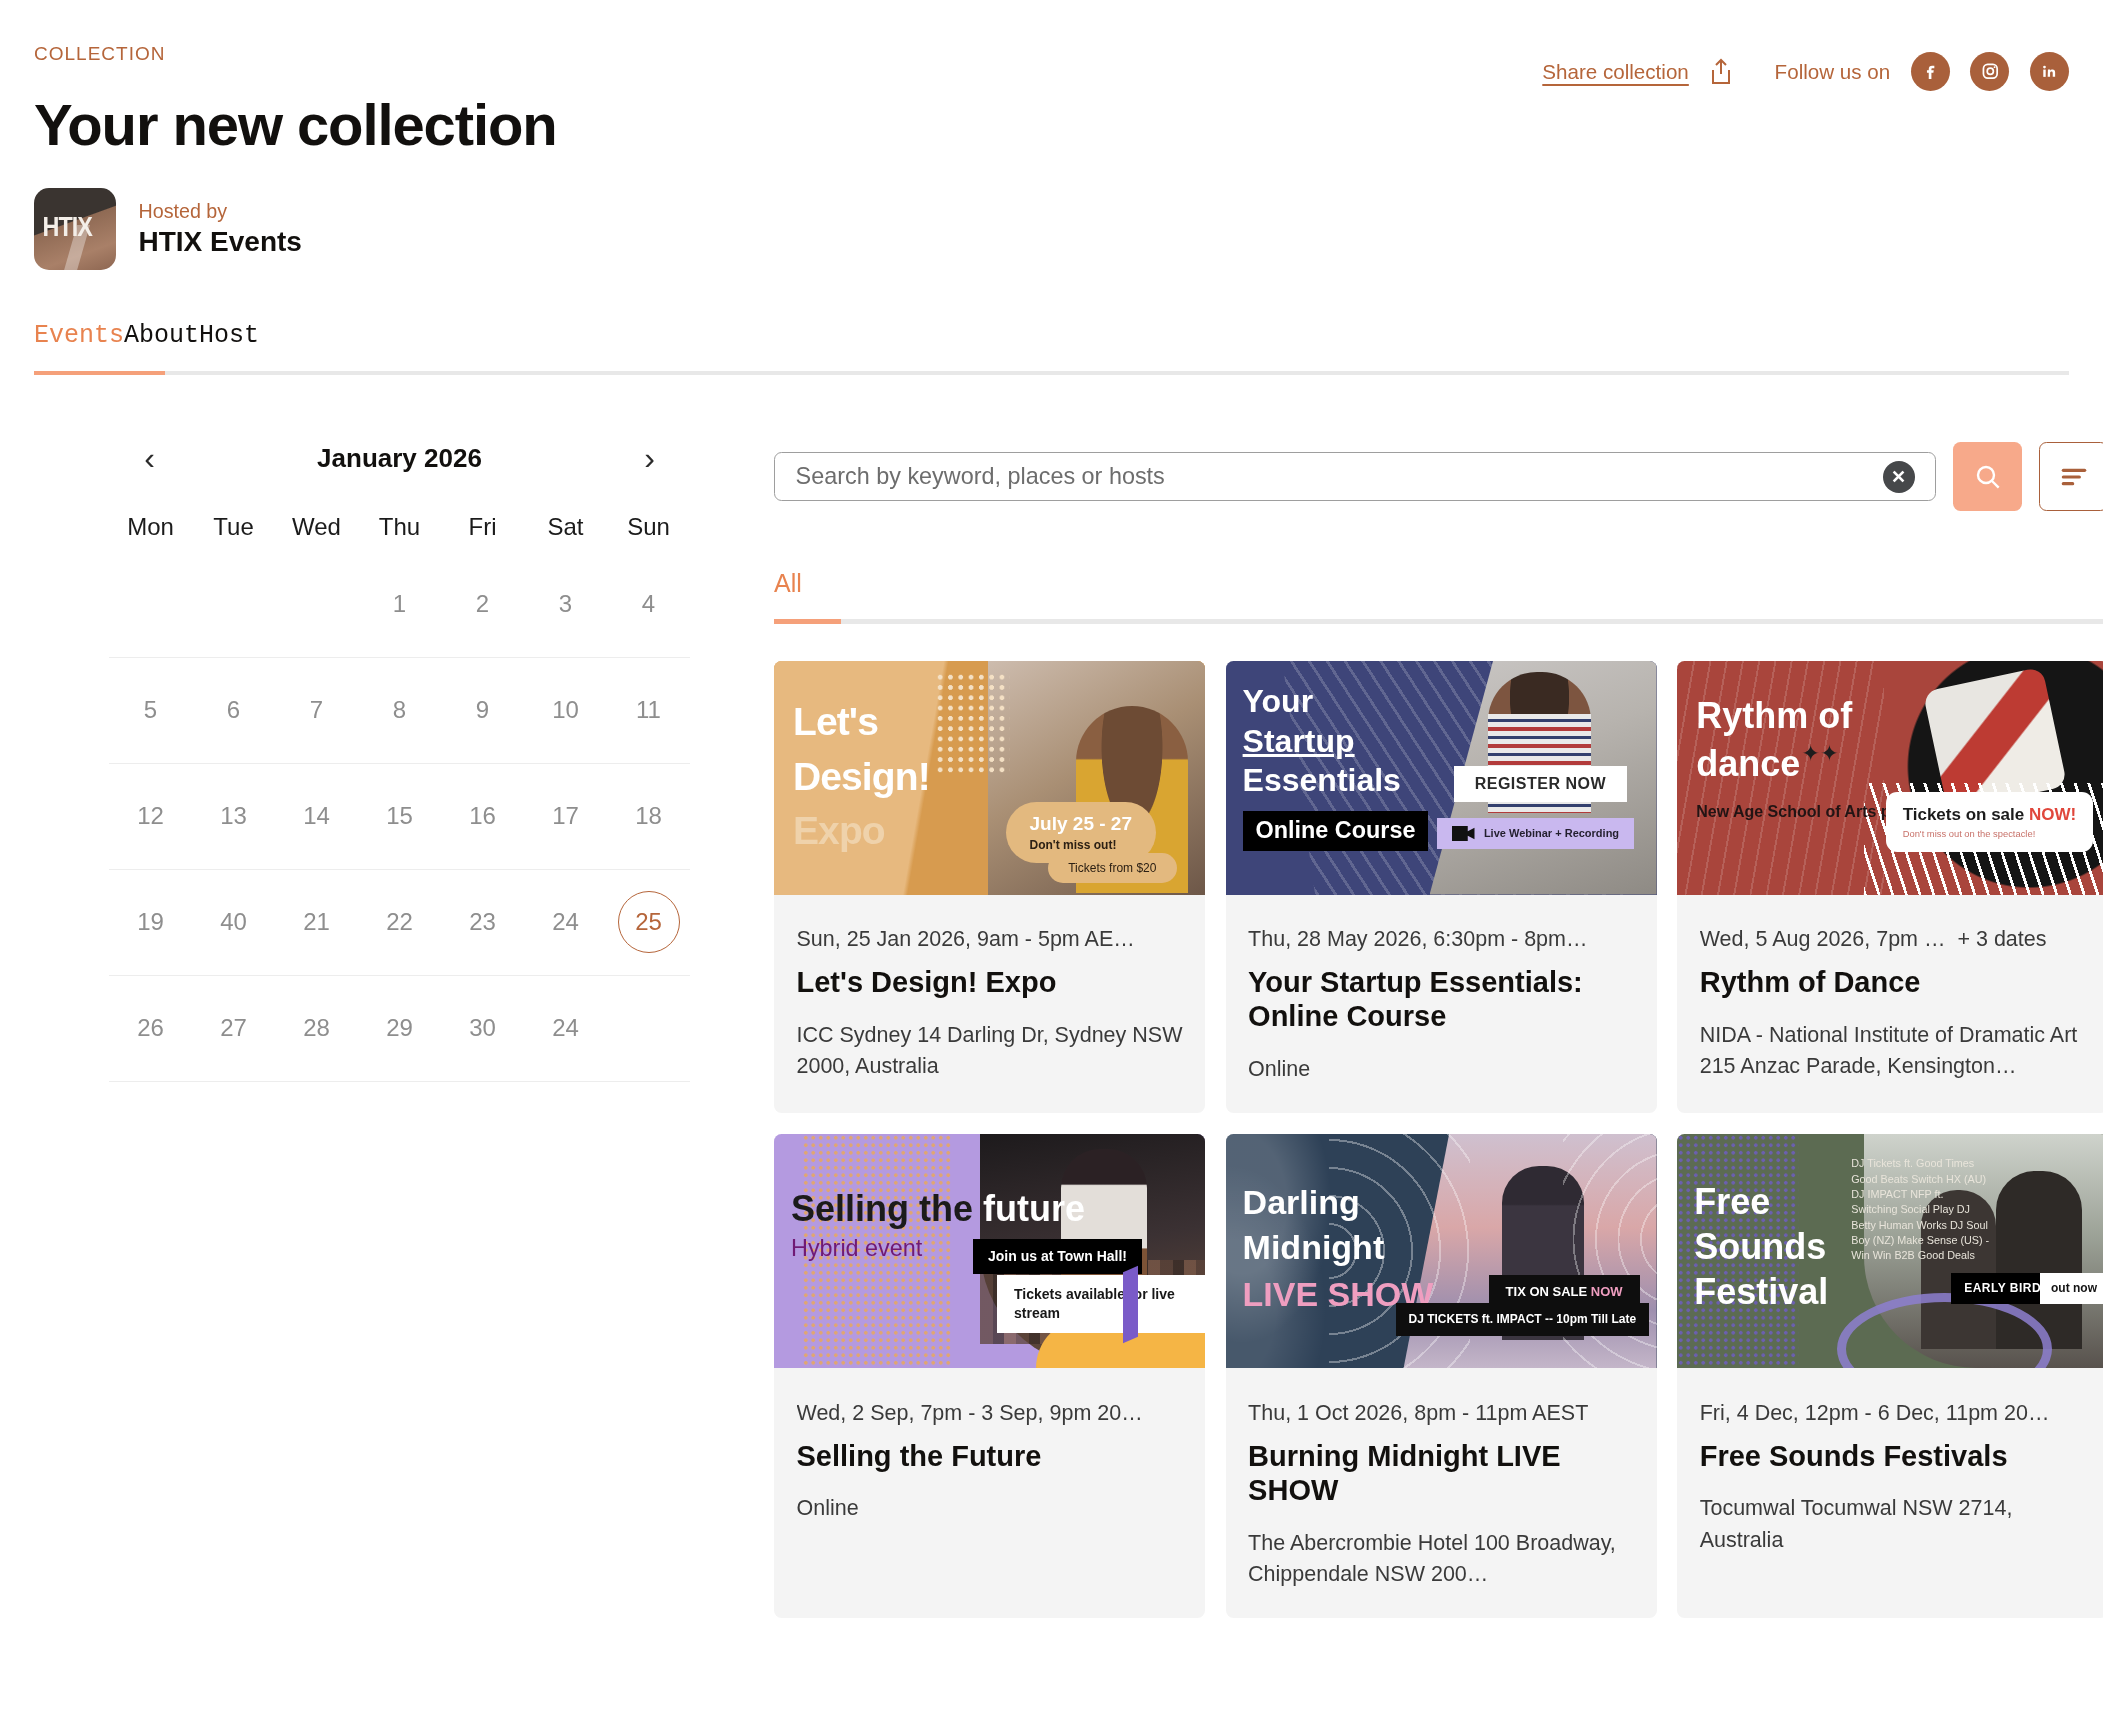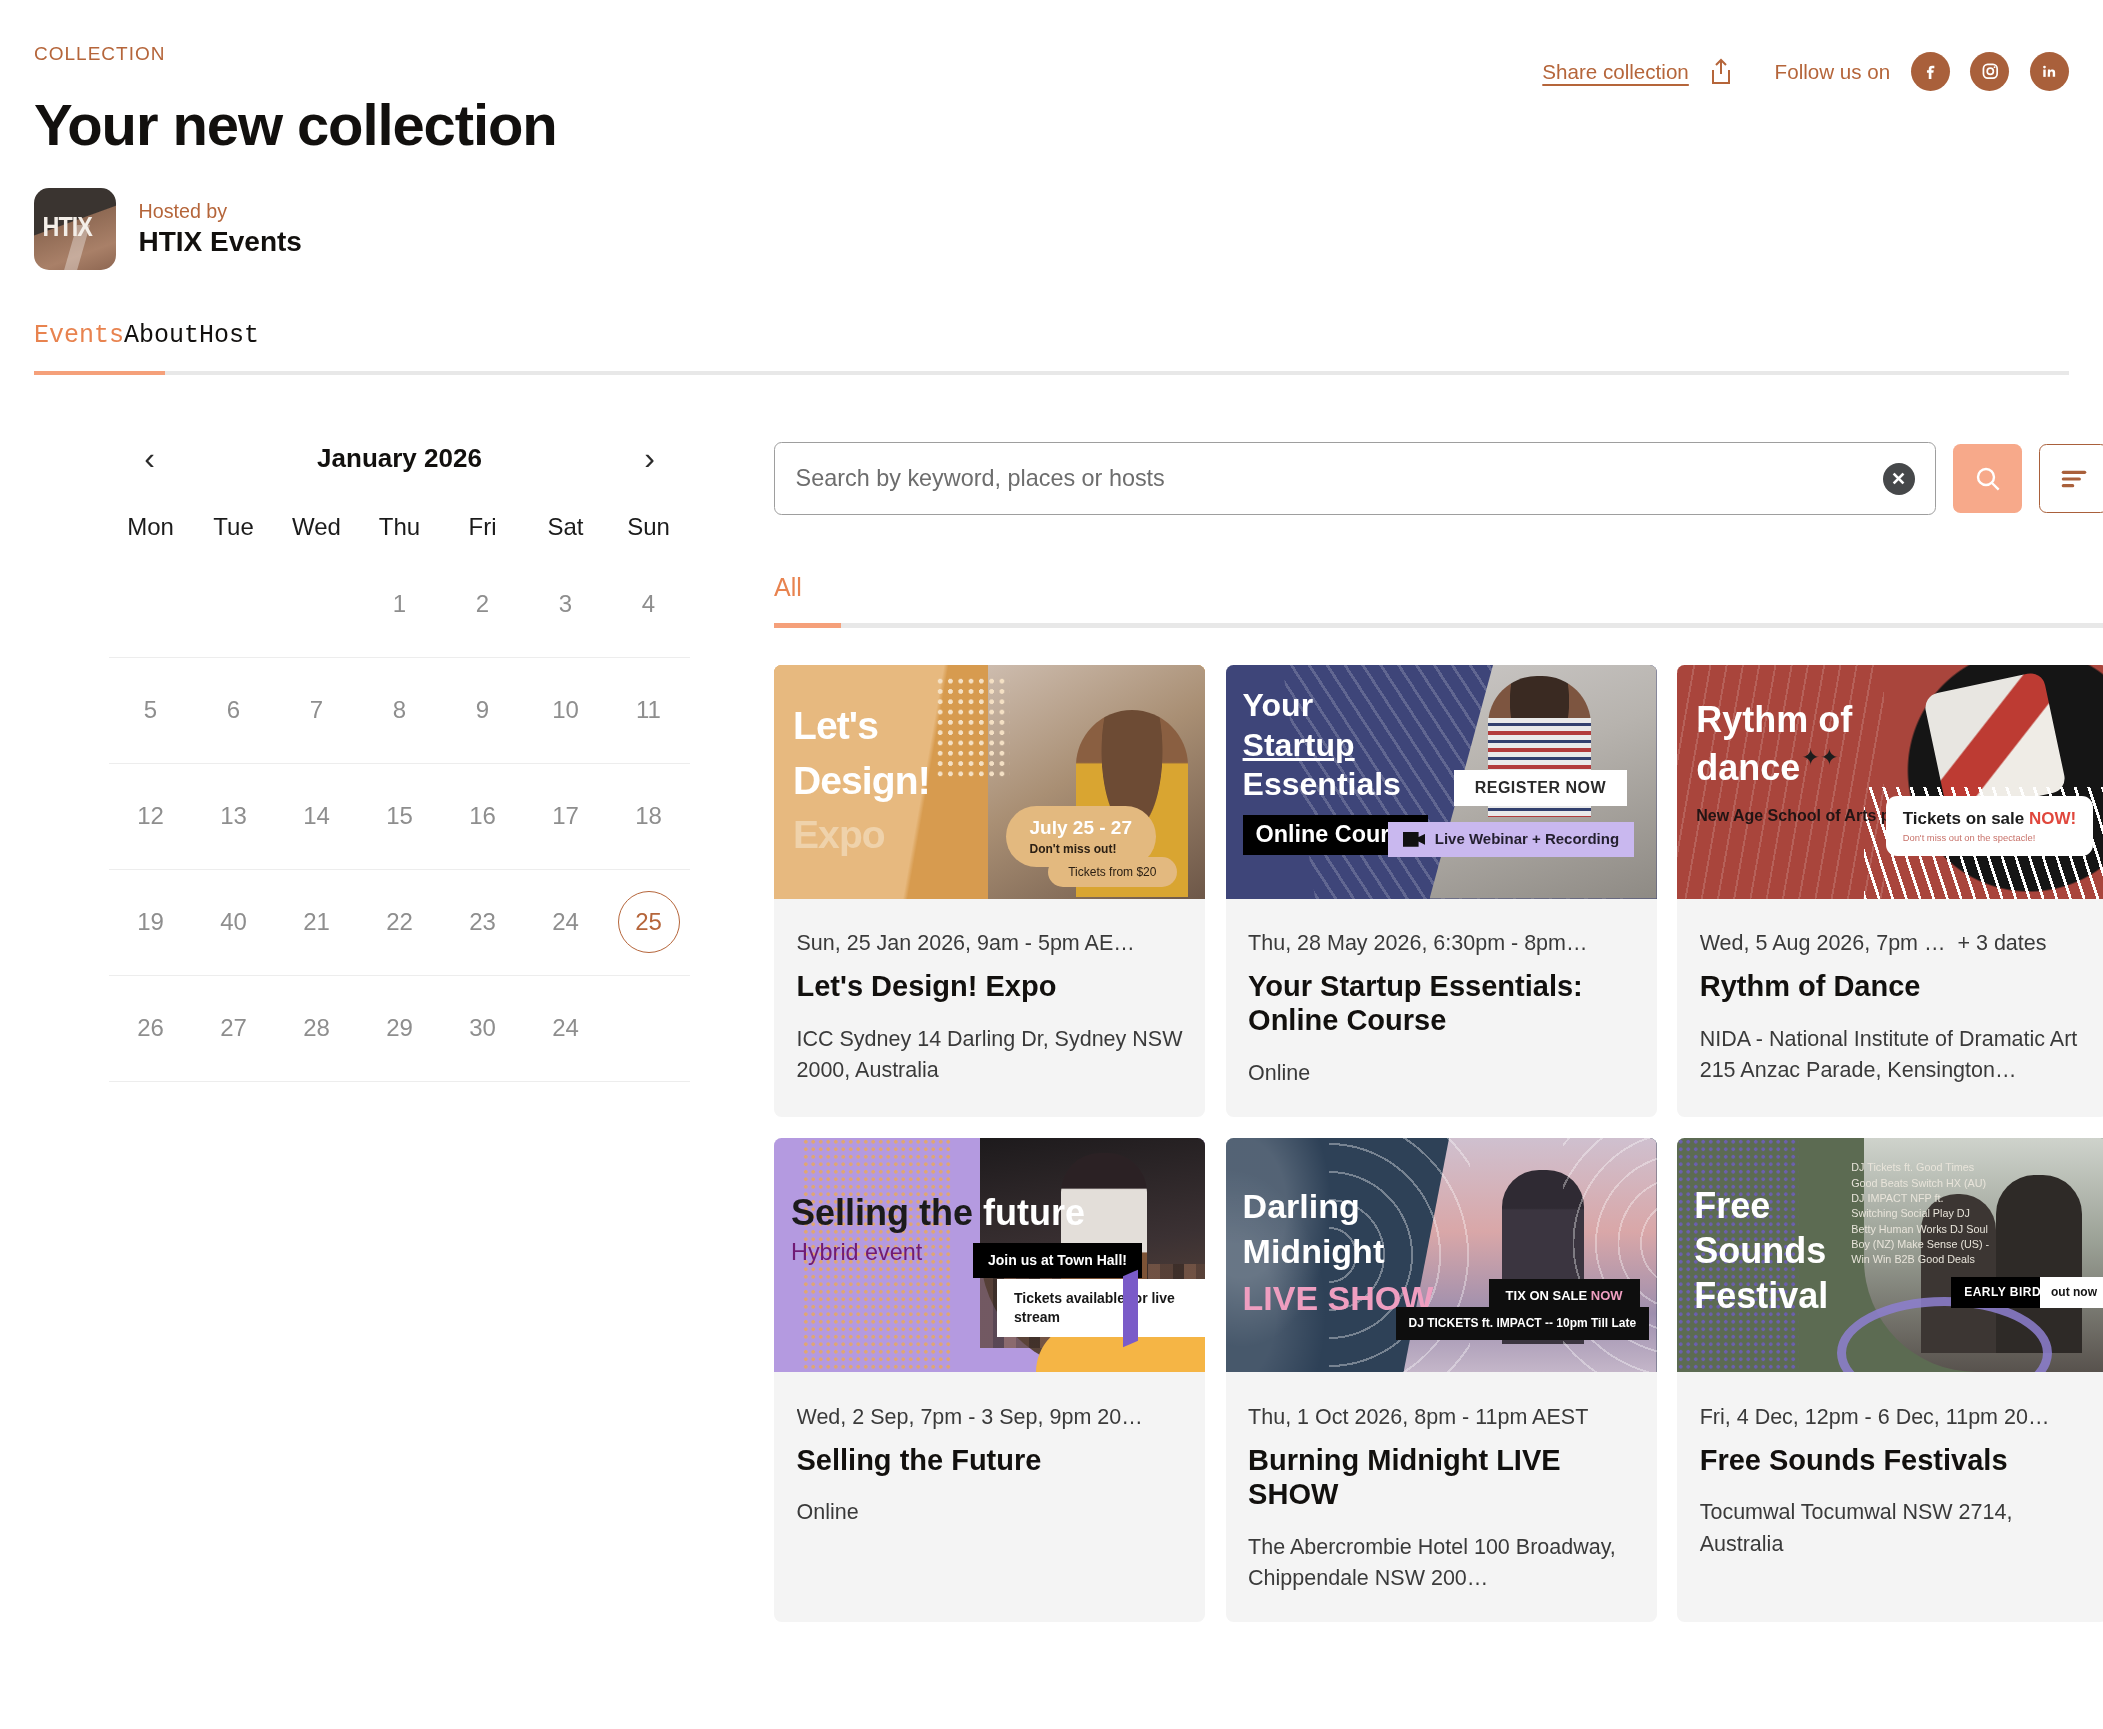--- a/index.html
+++ b/index.html
@@ -97,21 +97,21 @@
   .cal-weeks { border-bottom: 0.9px solid #ededed; }
   .cal-cell .sel {
     width: 62px; height: 62px; border-radius: 50%;
     border: 1.9px solid #b5653a; color: #b5653a;
     display: flex; align-items: center; justify-content: center;
   }
 
   
   .search-row { display: flex; align-items: center; gap: 17px; }
   .search-box {
-    flex: 1; height: 73px; border: 1.9px solid #9e9e9e; border-radius: 7.5px;
+    flex: 1; height: 49px; border: 1.9px solid #9e9e9e; border-radius: 7.5px;
     display: flex; align-items: center; padding: 0 20.6px; background: #fff;
   }
   .search-input {
     flex: 1; border: none; outline: none; font-size: 23.4px; color: #12100e;
     font-family: "Liberation Sans", sans-serif; background: transparent;
   }
   .search-input::placeholder { color: #6d6d6d; }
   .clear-btn {
     width: 32px; height: 32px; border-radius: 50%; background: #46484a;
     color: #fff; font-size: 18px; font-weight: bold;
@@ -185,21 +185,21 @@
   .art2 .person .stripes { position: absolute; left: 0; right: 0; bottom: 0; height: 70%;
     background: repeating-linear-gradient(180deg,#e9e9e9 0 4.7px,#33406e 4.7px 8.4px,#e9e9e9 8.4px 13px,#b23b3b 13px 17px); }
   .art2 .t1 { position: absolute; left: 17px; top: 22.5px; font-size: 32px; font-weight: bold; color: #fff; }
   .art2 .t2 { position: absolute; left: 17px; top: 62px; font-size: 32px; font-weight: bold; color: #fff; text-decoration: underline; }
   .art2 .t3 { position: absolute; left: 17px; top: 101px; font-size: 32px; font-weight: bold; color: #fff; }
   .art2 .tag { position: absolute; left: 17px; top: 150px; background: #000; color: #fff; font-size: 23.4px; font-weight: bold; padding: 6.6px 13px; }
   .art2 .reg { position: absolute; right: 30px; top: 105px; background: #fff; padding: 9.4px 20.6px; }
   .art2 .reg span { font-size: 16px; font-weight: bold; color: #2a2a2a; letter-spacing: 0.5px; }
   .art2 .webinar { position: absolute; right: 22.5px; top: 157px; background: #c9b8ef; padding: 8.4px 15px; display: flex; align-items: center; gap: 9.4px; }
   .art2 .webinar .cam { width: 22.5px; height: 15px; background: #111; clip-path: polygon(0 0,70% 0,70% 35%,100% 12%,100% 88%,70% 65%,70% 100%,0 100%); }
-  .art2 .webinar .wt { font-size: 15px; font-weight: bold; color: #231f2e; line-height: 1.25; }
+  .art2 .webinar .wt { font-size: 11px; font-weight: bold; color: #231f2e; line-height: 1.25; }
 
   
   .art3 { background: #a9453c; }
   .art3 .waves { position: absolute; inset: 0;
     background: repeating-linear-gradient(100deg, rgba(255,255,255,.15) 0 1.9px, transparent 1.9px 16px); }
   .art3 .circle { position: absolute; right: -9.4px; top: 0; width: 234px; height: 100%;
     background: radial-gradient(circle at 62% 45%, #151515 0 62%, #a9453c 63%); }
   .art3 .dancer { position: absolute; right: 52px; top: 17px; width: 122px; height: 122px;
     background: linear-gradient(140deg,#e8e6e1 0 38%, #bd3b33 39% 60%, #efece6 61%); border-radius: 15px; transform: rotate(-12deg); }
   .art3 .streaks { position: absolute; right: 0; bottom: 0; width: 244px; height: 112px;

